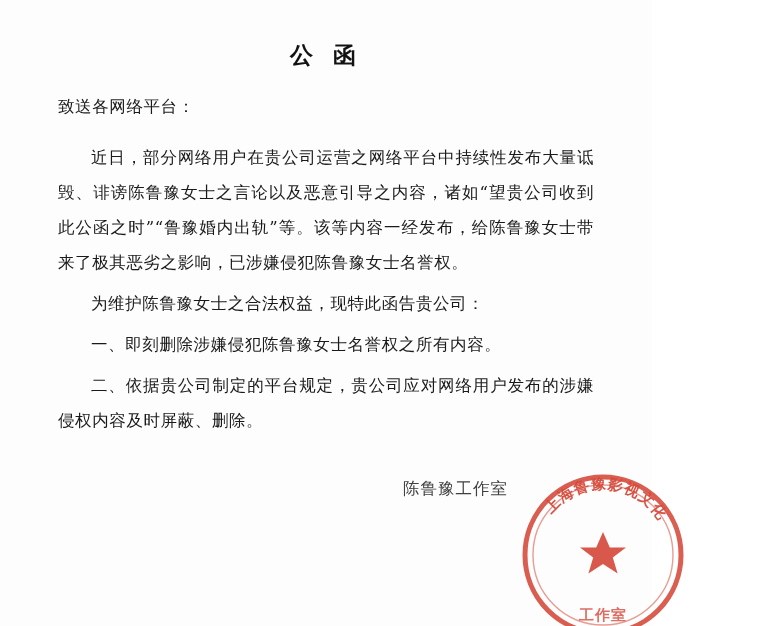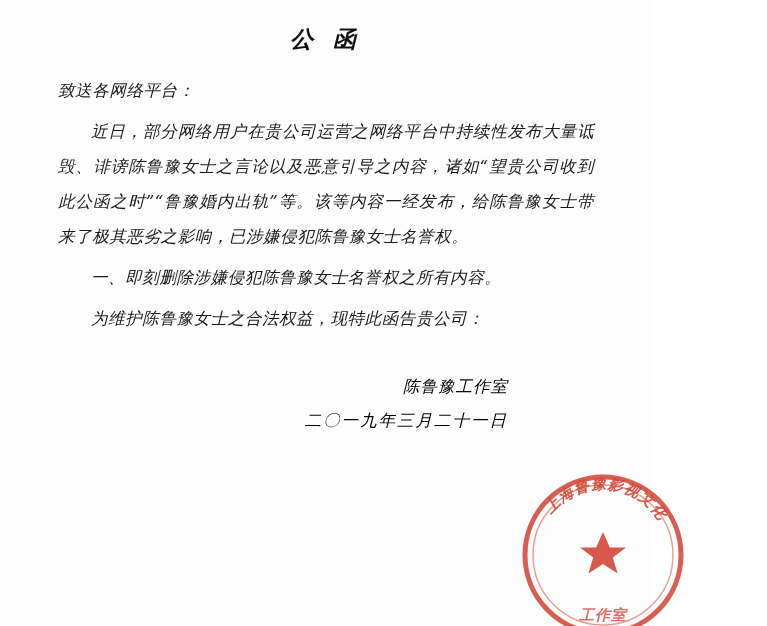--- a/index.html
+++ b/index.html
@@ -13,22 +13,21 @@
     font-family: "DejaVu Serif", "Liberation Serif", serif;
     color: #141414;
     overflow: hidden;
   }
   .page {
     position: relative;
     width: 652px;
     height: 626px;
     background: #fdfdfd;
     box-sizing: border-box;
-    padding: 14px 58px 0 58px;
-    font-style: italic;
+    padding: 30px 58px 0 58px;
   }
   .doc-title {
     text-align: center;
     font-size: 23px;
     font-weight: bold;
     letter-spacing: 6px;
     margin: 10px 0 18px 0;
     color: #121212;
     font-family: "DejaVu Serif", "Liberation Serif", serif;
   }
@@ -40,31 +39,31 @@
   }
   p.para {
     margin: 0 0 6px 0;
     text-align: justify;
     text-justify: inter-ideograph;
   }
   p.indent {
     text-indent: 2em;
   }
   p.salutation {
-    margin: 0 0 6px 0;
+    margin: 0 0 16px 0;
     text-indent: 0;
   }
   .closing {
     margin-top: 34px;
     text-align: right;
     padding-right: 86px;
     font-size: 16.5px;
     line-height: 34px;
     letter-spacing: 1px;
-    color: #000000;
+    color: #404040;
     position: relative;
     z-index: 3;
   }
   .sign-line {
     display: block;
   }
   .date-line {
     display: block;
     letter-spacing: 2px;
   }
@@ -93,27 +92,27 @@
 </head>
 <body>
 
 <div class="page">
 
   <div class="doc-title">公  函</div>
 
   <div class="body-block">
     <p class="para salutation">致送各网络平台：</p>
     <p class="para indent">近日，部分网络用户在贵公司运营之网络平台中持续性发布大量诋毁、诽谤陈鲁豫女士之言论以及恶意引导之内容，诸如“望贵公司收到此公函之时”“鲁豫婚内出轨”等。该等内容一经发布，给陈鲁豫女士带来了极其恶劣之影响，已涉嫌侵犯陈鲁豫女士名誉权。</p>
+    <p class="para indent">为维护陈鲁豫女士之合法权益，现特此函告贵公司：</p>
     <p class="para indent">一、即刻删除涉嫌侵犯陈鲁豫女士名誉权之所有内容。</p>
-    <p class="para indent">为维护陈鲁豫女士之合法权益，现特此函告贵公司：</p>
+    <p class="para indent">二、依据贵公司制定的平台规定，贵公司应对网络用户发布的涉嫌侵权内容及时屏蔽、删除。</p>
   </div>
 
   <div class="closing">
     <span class="sign-line">陈鲁豫工作室</span>
-    <span class="date-line">二〇一九年三月二十一日</span>
   </div>
 
   <div class="seal">
     <svg width="190" height="190" viewBox="0 0 190 190" xmlns="http://www.w3.org/2000/svg">
       <defs>
         <path id="sealArc" d="M 95,95 m -66,0 a 66,66 0 1,1 132,0 a 66,66 0 1,1 -132,0"></path>
       </defs>
       <circle cx="95" cy="95" r="78" fill="none" stroke="#cf3322" stroke-width="5" opacity="0.9"></circle>
       <circle cx="95" cy="95" r="70" fill="none" stroke="#cf3322" stroke-width="1.4" opacity="0.55"></circle>
       <g transform="translate(95,95)">

